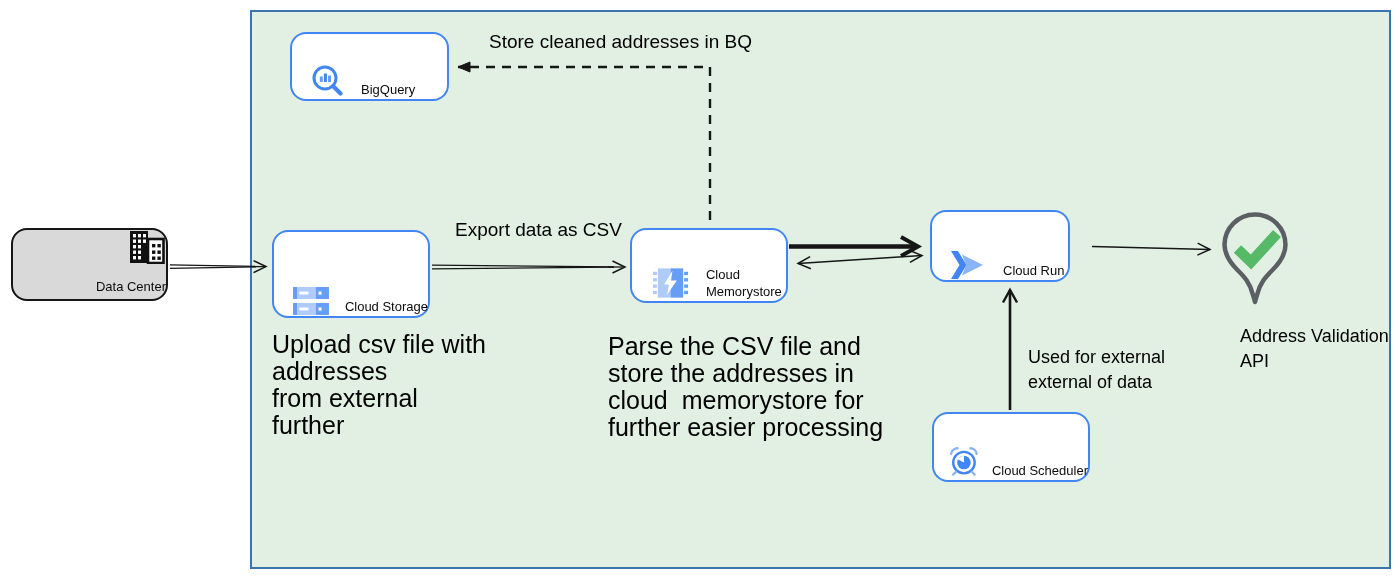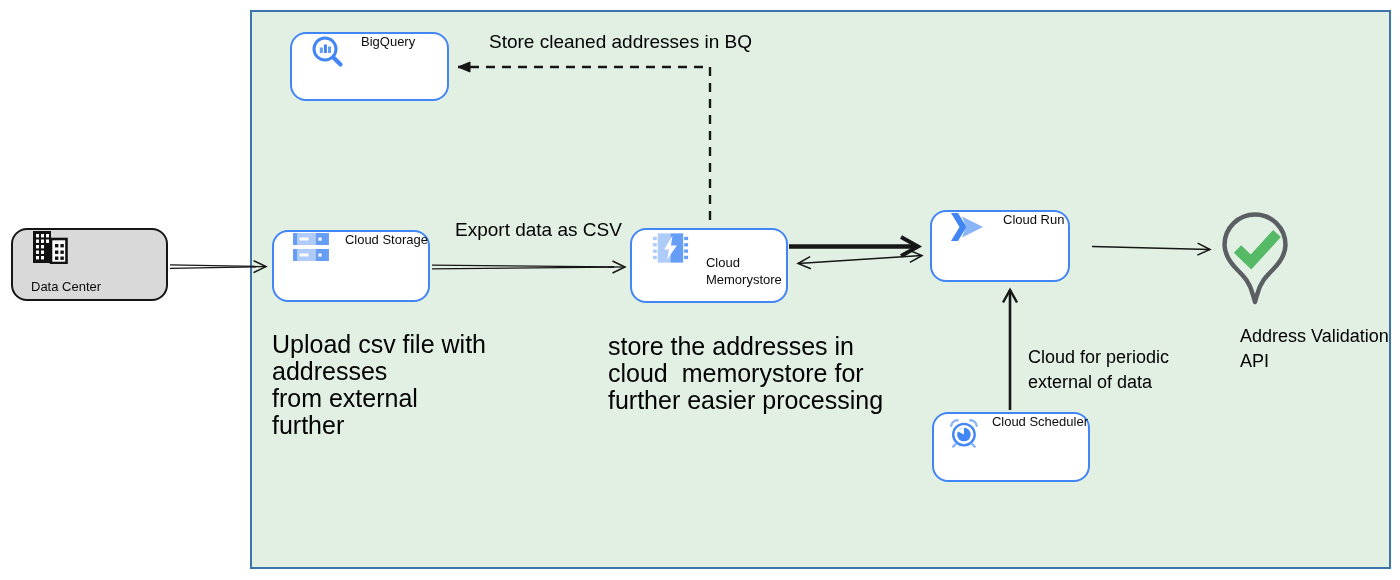--- a/index.html
+++ b/index.html
@@ -6,21 +6,21 @@
   #canvas{
     position:relative;width:1400px;height:580px;background:#ffffff;
     font-family:"Liberation Sans",sans-serif;overflow:hidden;color:#000;
   }
   .gcp-boundary{
     position:absolute;left:250px;top:10px;width:1141px;height:559px;
     background:#e2f0e4;border:2px solid #3b75ad;box-sizing:border-box;
   }
   svg.arrow-layer{position:absolute;left:0;top:0;pointer-events:none;}
   .node{
-    position:absolute;display:flex;align-items:flex-start;box-sizing:border-box;
+    position:absolute;display:flex;align-items:flex-end;box-sizing:border-box;
     background:#ffffff;border:2.5px solid #4285f4;border-radius:16px;
     padding-left:18px;gap:15px;
   }
   .node.dc{background:#d9d9d9;border:2.5px solid #161616;flex-direction:column;}
   .node.sch{padding-left:14px;gap:12px;}
   .node-label{font-size:13px;line-height:1.3;color:#0c0c0c;white-space:nowrap;}
   .node-label.wrap{white-space:normal;width:82px;margin-top:25px;}
   .caption{position:absolute;font-size:25px;line-height:27px;color:#000;}
   .caption div{white-space:pre-wrap;}
   .caption.small{font-size:18px;line-height:25px;}
@@ -110,21 +110,21 @@
     <svg width="36" height="36" viewBox="0 0 36 36">
       <circle cx="15" cy="15" r="11" fill="#fff" stroke="#4285f4" stroke-width="3"></circle>
       <rect x="9.8" y="13.5" width="3" height="5.5" fill="#669df6"></rect>
       <rect x="13.9" y="10.5" width="3" height="8.5" fill="#4285f4"></rect>
       <rect x="18" y="12.5" width="3" height="6.5" fill="#669df6"></rect>
       <line x1="23.2" y1="23.2" x2="30.5" y2="30.5" stroke="#4285f4" stroke-width="4.2" stroke-linecap="round"></line>
     </svg>
     <span class="node-label">BigQuery</span>
   </div>
 
-  <div class="node" style="left:272px;top:230px;width:158px;height:72px">
+  <div class="node" style="left:272px;top:230px;width:158px;height:88px">
     <svg width="38" height="30" viewBox="0 0 38 30">
       <g>
         <rect x="1" y="1" width="36" height="12" fill="#aecbfa"></rect>
         <rect x="1" y="1" width="4" height="12" fill="#669df6"></rect>
         <rect x="24" y="1" width="13" height="12" fill="#669df6"></rect>
         <rect x="7.5" y="5.5" width="9" height="3" fill="#fff"></rect>
         <rect x="26.5" y="5.5" width="3.2" height="3.2" fill="#fff"></rect>
       </g>
       <g>
         <rect x="1" y="17" width="36" height="12" fill="#aecbfa"></rect>
@@ -194,23 +194,24 @@
   <div class="edge-label" style="left:455px;top:219px">Export data as CSV</div>
 
   <div class="caption" style="left:272px;top:331px">
     <div>Upload csv file with</div>
     <div>addresses</div>
     <div>from external</div>
     <div>further</div>
   </div>
 
   <div class="caption" style="left:608px;top:333px">
+    <div>Parse the CSV file and</div>
     <div>store the addresses in</div>
     <div>cloud  memorystore for</div>
     <div>further easier processing</div>
   </div>
 
   <div class="caption small" style="left:1028px;top:345px;font-size:18px;line-height:25px">
-    <div>Cloud for periodic</div>
+    <div>Used for external</div>
     <div>external of data</div>
   </div>
 
 </div>
 
 </body></html>

